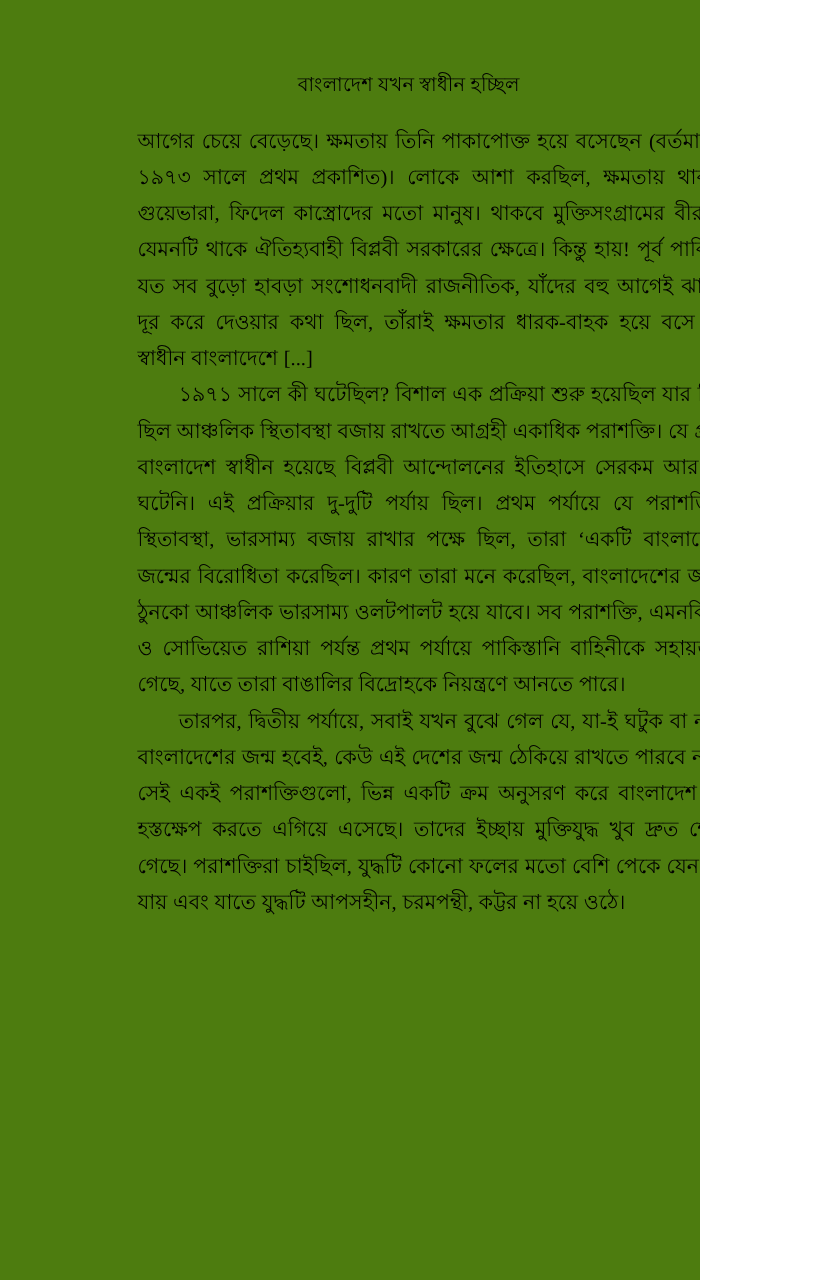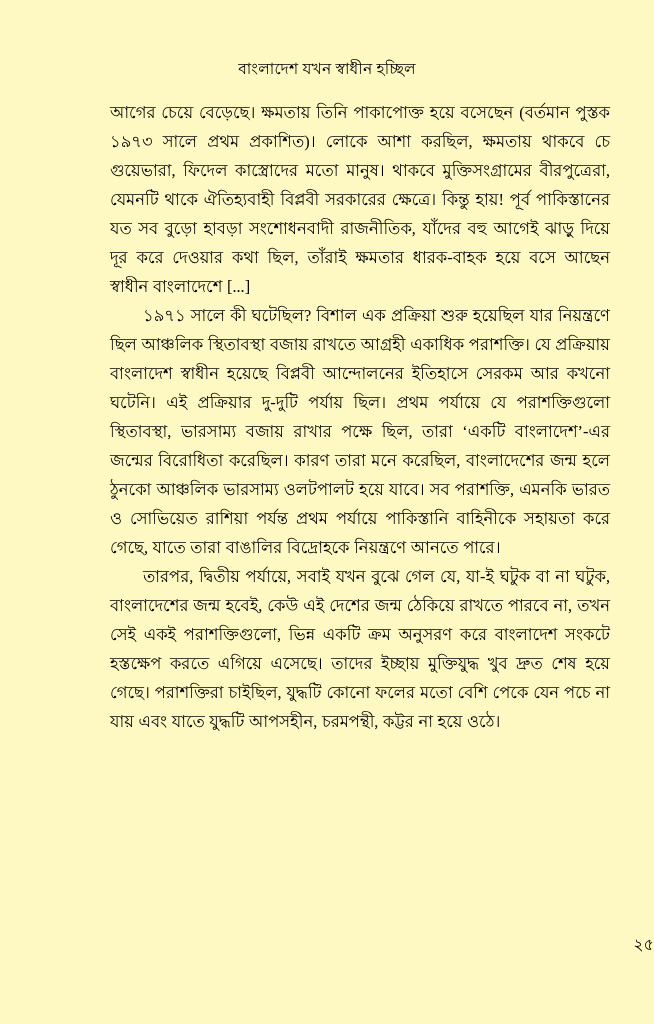--- a/index.html
+++ b/index.html
@@ -6,23 +6,23 @@
     margin: 0;
     padding: 0;
     background: #ffffff;
   }
   body {
     font-family: "Liberation Serif", "DejaVu Serif", serif;
     color: #000000;
   }
   .page {
     position: relative;
-    width: 654px;
+    width: 560px;
     height: 1024px;
-    background: #fef9c3;
+    background: #4d7c0f;
     overflow: hidden;
     box-sizing: border-box;
   }
 
   
   .running-head {
     position: absolute;
     top: 58px;
     left: 0;
     width: 654px;

